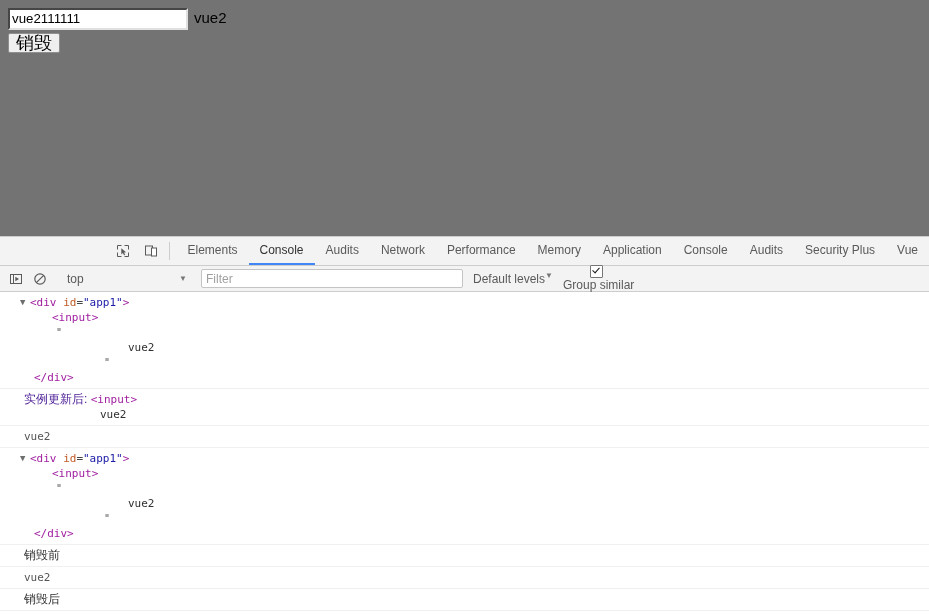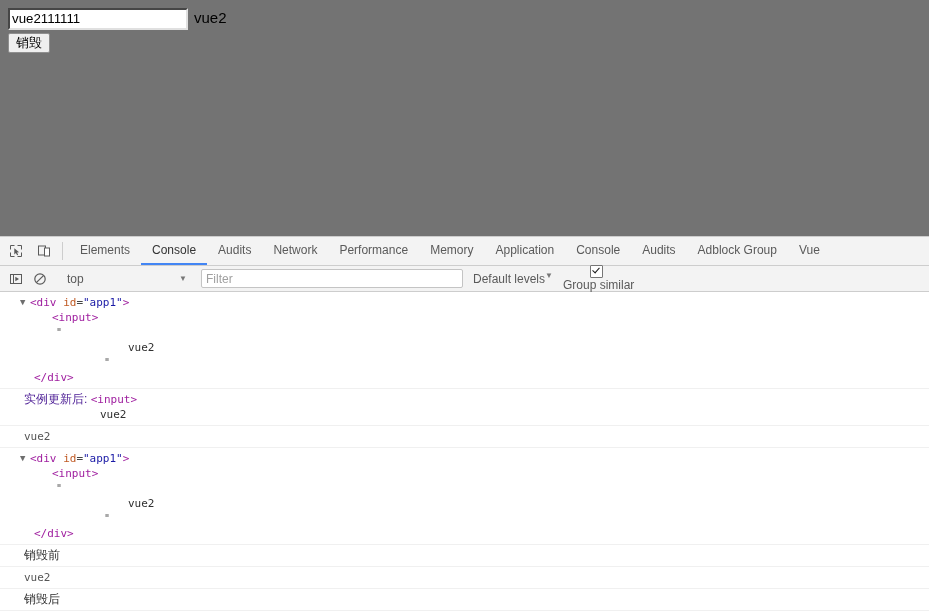--- a/index.html
+++ b/index.html
@@ -48,21 +48,21 @@
     margin-left: 6px;
     font-size: 15px;
     color: #000;
     font-family: "Liberation Sans", sans-serif;
   }
   .destroy-btn {
     position: absolute;
     left: 8px;
     top: 33px;
     font-family: "Liberation Sans", sans-serif;
-    font-size: 13px;
+    font-size: 18px;
     line-height: 14px;
     padding: 2px 7px;
     color: #000;
     background: #efefef;
     border: 1px solid #8f8f8f;
     border-radius: 2px;
     cursor: default;
   }
 
   
@@ -80,20 +80,21 @@
   }
 
   
   .tabstrip {
     height: 28px;
     min-height: 28px;
     display: flex;
     align-items: stretch;
     background: #f3f3f3;
     border-bottom: 1px solid #cdcdcd;
+    justify-content: flex-end;
   }
   .tool-icons {
     display: flex;
     align-items: center;
     padding: 0 4px;
     gap: 4px;
   }
   .icon-btn {
     width: 24px;
     height: 22px;
@@ -288,21 +289,21 @@
     <div class="tabs">
       <div class="tab">Elements</div>
       <div class="tab active">Console</div>
       <div class="tab">Audits</div>
       <div class="tab">Network</div>
       <div class="tab">Performance</div>
       <div class="tab">Memory</div>
       <div class="tab">Application</div>
       <div class="tab">Console</div>
       <div class="tab">Audits</div>
-      <div class="tab">Adblock Group</div>
+      <div class="tab">Security Plus</div>
       <div class="tab">Vue</div>
     </div>
   </div>
 
   <div class="filterbar">
     <div class="icon-btn">
       <svg width="14" height="14" viewBox="0 0 14 14">
         <rect x="1.5" y="2.5" width="11" height="9" stroke="#5a5a5a" stroke-width="1" fill="none"></rect>
         <line x1="4.5" y1="2.5" x2="4.5" y2="11.5" stroke="#5a5a5a" stroke-width="1"></line>
         <path d="M6.3 4.8 L10 7 L6.3 9.2 Z" fill="#5a5a5a"></path>

